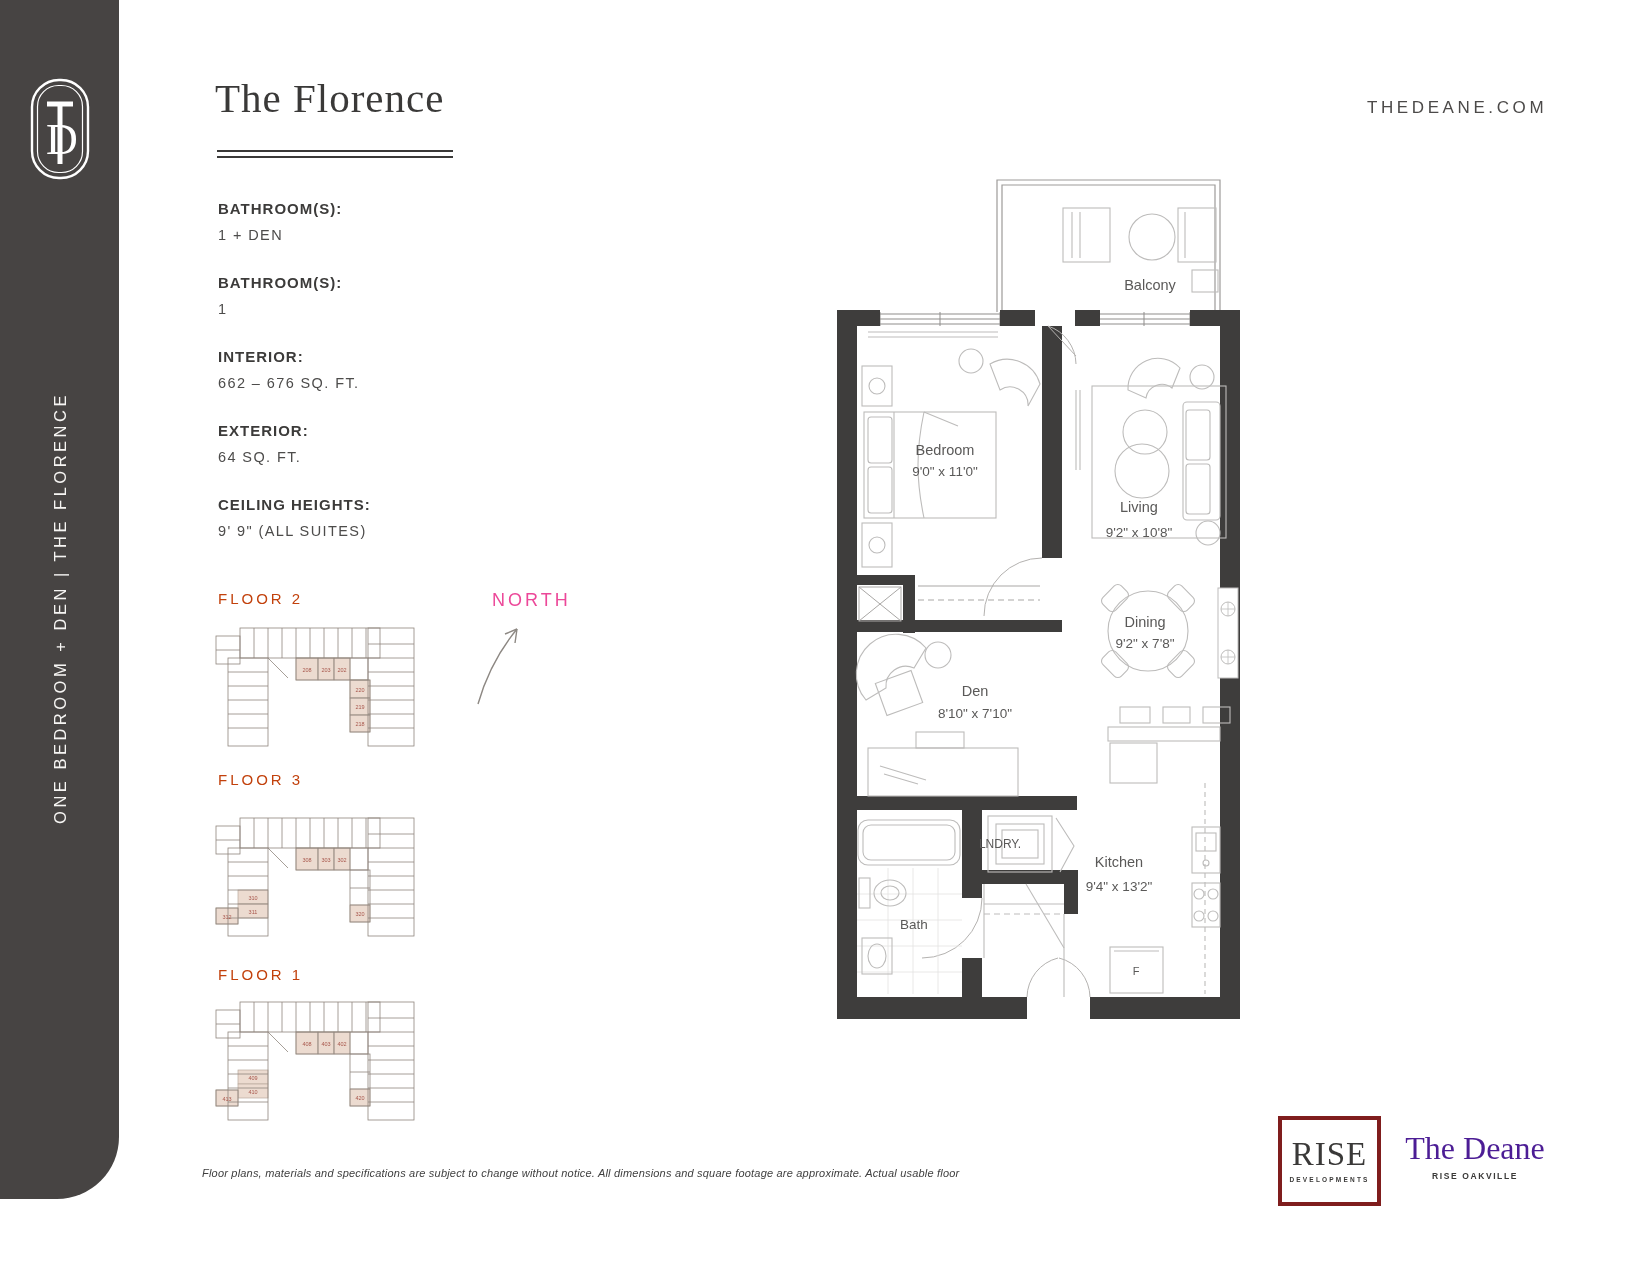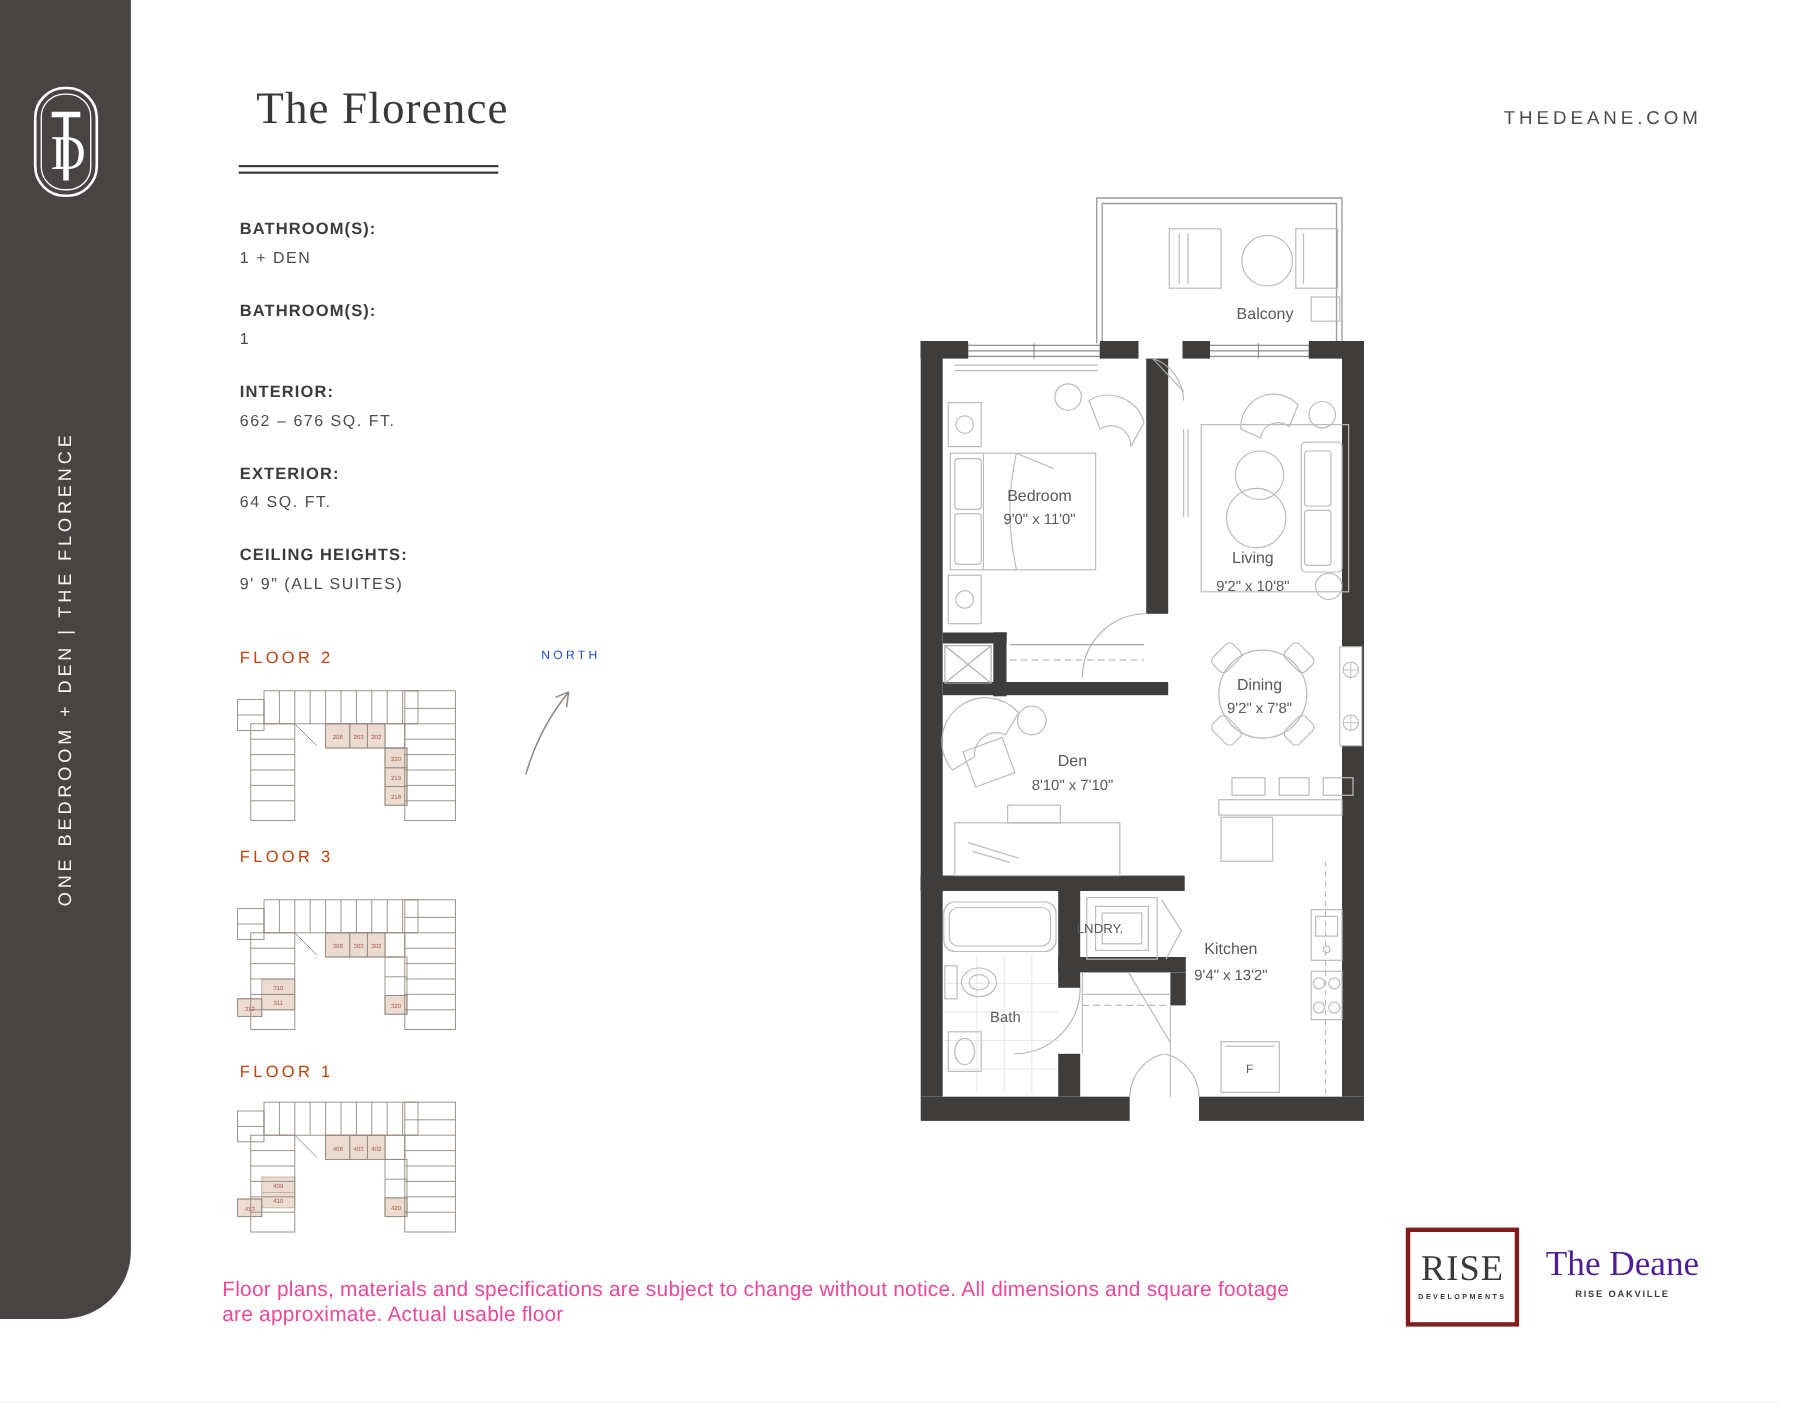--- a/index.html
+++ b/index.html
@@ -5,40 +5,40 @@
   html,body{margin:0;padding:0;background:#e8e8e8;}
   .page{position:relative;width:1650px;height:1275px;background:#ffffff;overflow:hidden;
         font-family:"Liberation Sans",sans-serif;color:#3c3b3a;}
   
   .sidebar{position:absolute;left:0;top:0;width:119px;height:1199px;background:#474443;
            border-bottom-right-radius:62px;}
   .vtext{position:absolute;left:60px;top:608px;transform:translate(-50%,-50%) rotate(-90deg);
          white-space:nowrap;color:#f6f5f3;font-size:16.5px;letter-spacing:3.5px;}
   .logo-svg{position:absolute;left:30px;top:78px;}
   
-  .title{position:absolute;left:233px;top:74px;font-family:"Liberation Serif","DejaVu Serif",serif;
+  .title{position:absolute;left:215px;top:74px;font-family:"Liberation Serif","DejaVu Serif",serif;
          font-size:41px;font-weight:400;color:#3a3938;letter-spacing:1px;}
   .title-rule{position:absolute;left:217px;top:150px;width:236px;height:4px;
               border-top:2.5px solid #3a3938;border-bottom:2px solid #3a3938;}
   .website{position:absolute;left:1367px;top:98px;font-size:17px;letter-spacing:3.6px;color:#4c4a49;}
   
   .specs{position:absolute;left:218px;top:200px;}
   .spec{margin-bottom:31px;}
   .spec-label{font-size:15px;font-weight:bold;letter-spacing:1px;color:#3c3b3a;}
   .spec-value{margin-top:10px;font-size:14.5px;letter-spacing:1.4px;color:#4d4c4b;}
   
   .floor-label{position:absolute;left:218px;font-size:15px;letter-spacing:3px;color:#c2410c;}
-  .north-label{position:absolute;left:492px;top:590px;font-size:11px;letter-spacing:3px;color:#1d4ed8;text-align:right;}
+  .north-label{position:absolute;left:492px;top:590px;font-size:18px;letter-spacing:3px;color:#ec4899;text-align:right;}
   .keyplan{position:absolute;left:210px;}
   
   .plan{position:absolute;left:828px;top:168px;}
   .plan text{font-family:"Liberation Sans",sans-serif;fill:#5a5958;}
   
-  .disclaimer{position:absolute;left:202px;top:1162px;width:970px;font-size:19px;
-              line-height:22.5px;color:#ec4899;letter-spacing:0.2px;}
+  .disclaimer{position:absolute;left:202px;top:1162px;width:970px;font-size:11px;
+              line-height:22.5px;color:#404040;letter-spacing:0.2px;font-style:italic;}
   .rise{position:absolute;left:1278px;top:1116px;width:95px;height:82px;border:4px solid #7f1d1d;
         text-align:center;background:#fff;}
   .rise-name{font-family:"Liberation Serif","DejaVu Serif",serif;font-size:33px;letter-spacing:1px;
              color:#3a3938;margin-top:16px;}
   .rise-sub{font-size:6.5px;letter-spacing:2.2px;color:#3a3938;font-weight:bold;margin-top:3px;}
   .deane{position:absolute;left:1404px;top:1130px;width:142px;text-align:center;}
   .deane-name{font-family:"Liberation Serif","DejaVu Serif",serif;font-size:32px;color:#4c1d95;}
   .deane-sub{font-size:8.5px;letter-spacing:1.6px;color:#3a3938;font-weight:bold;margin-top:4px;}
 </style>
 </head>

